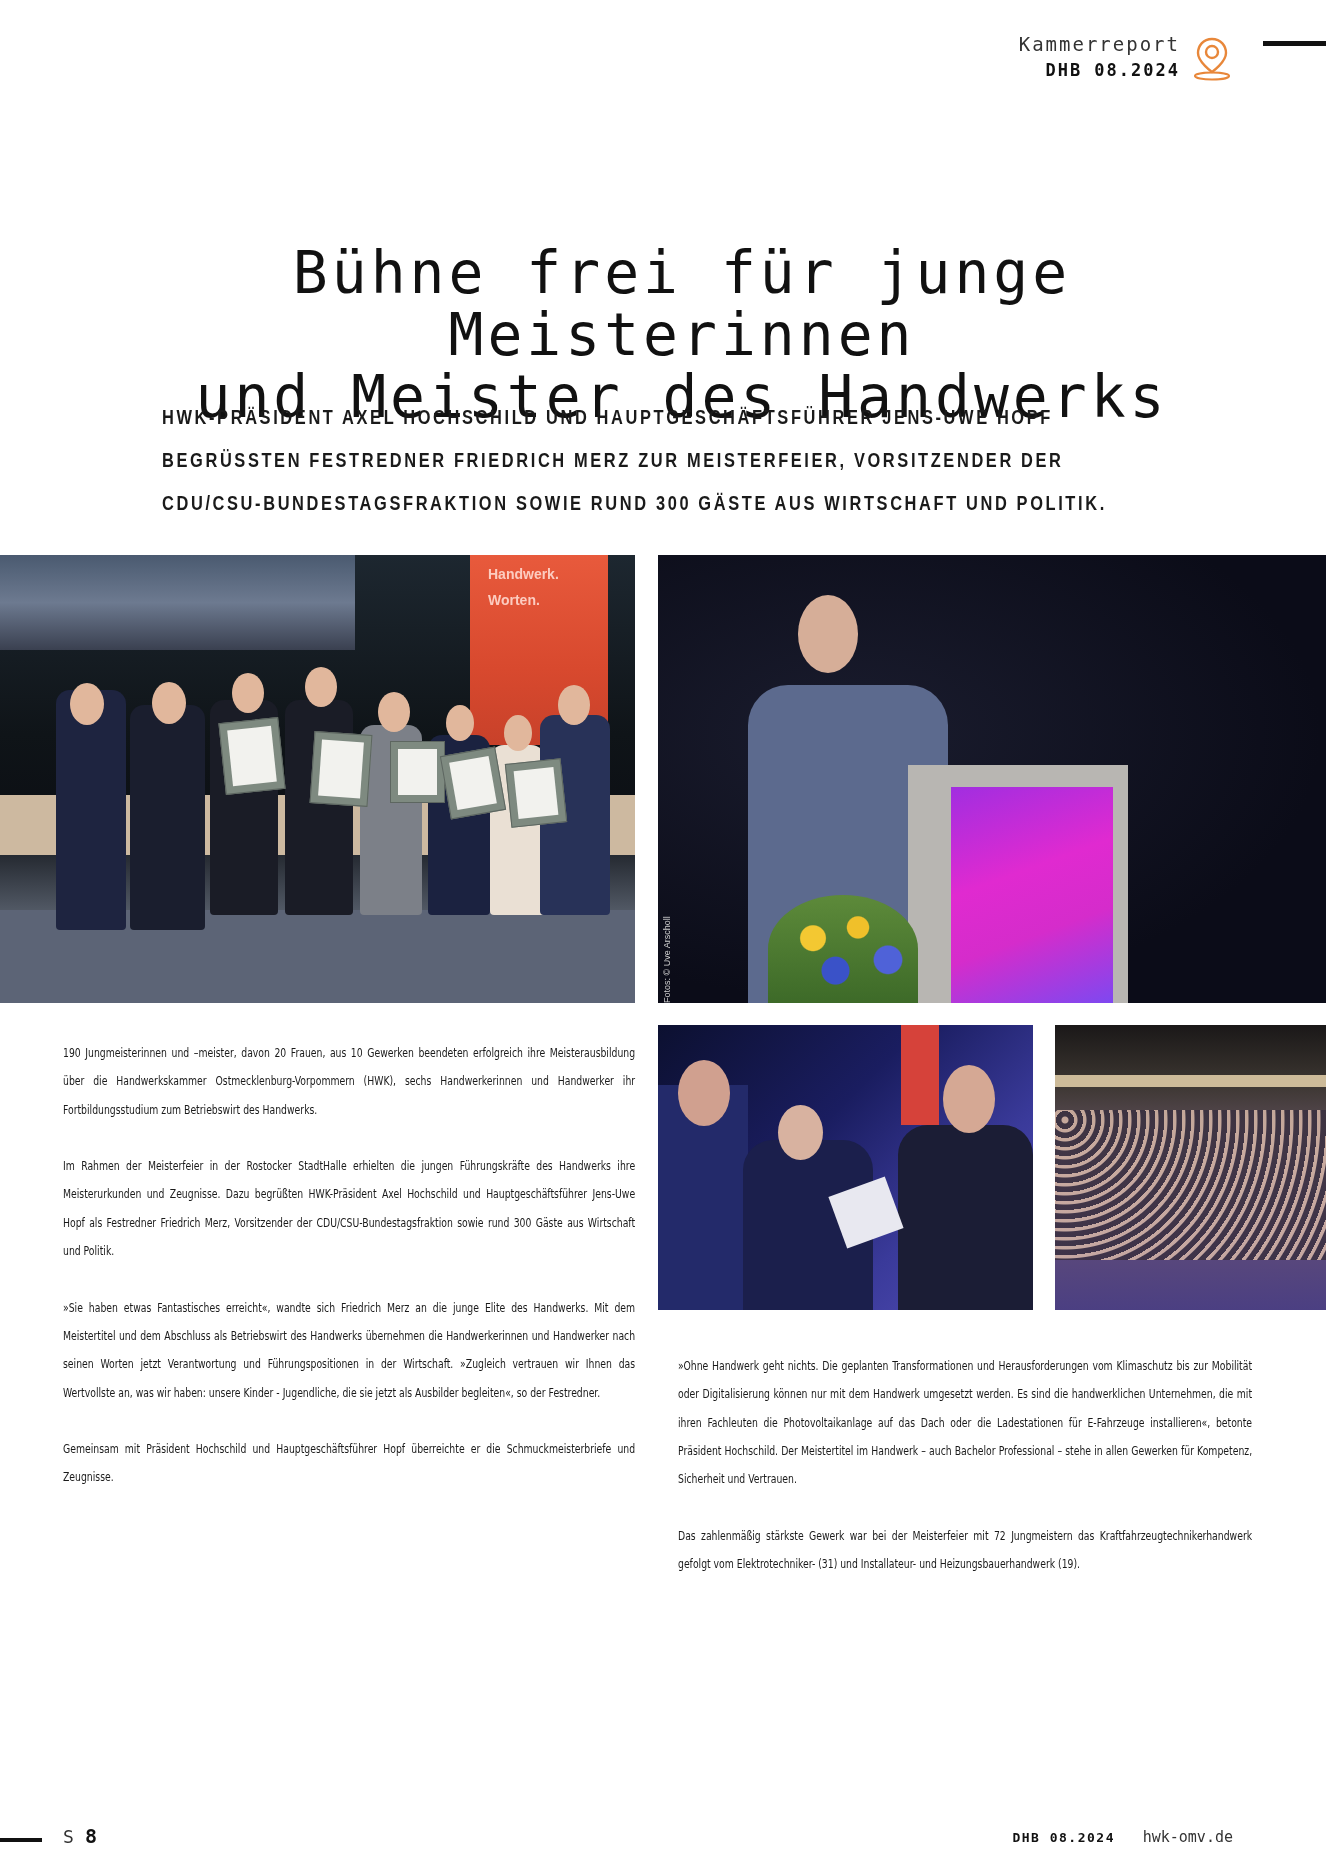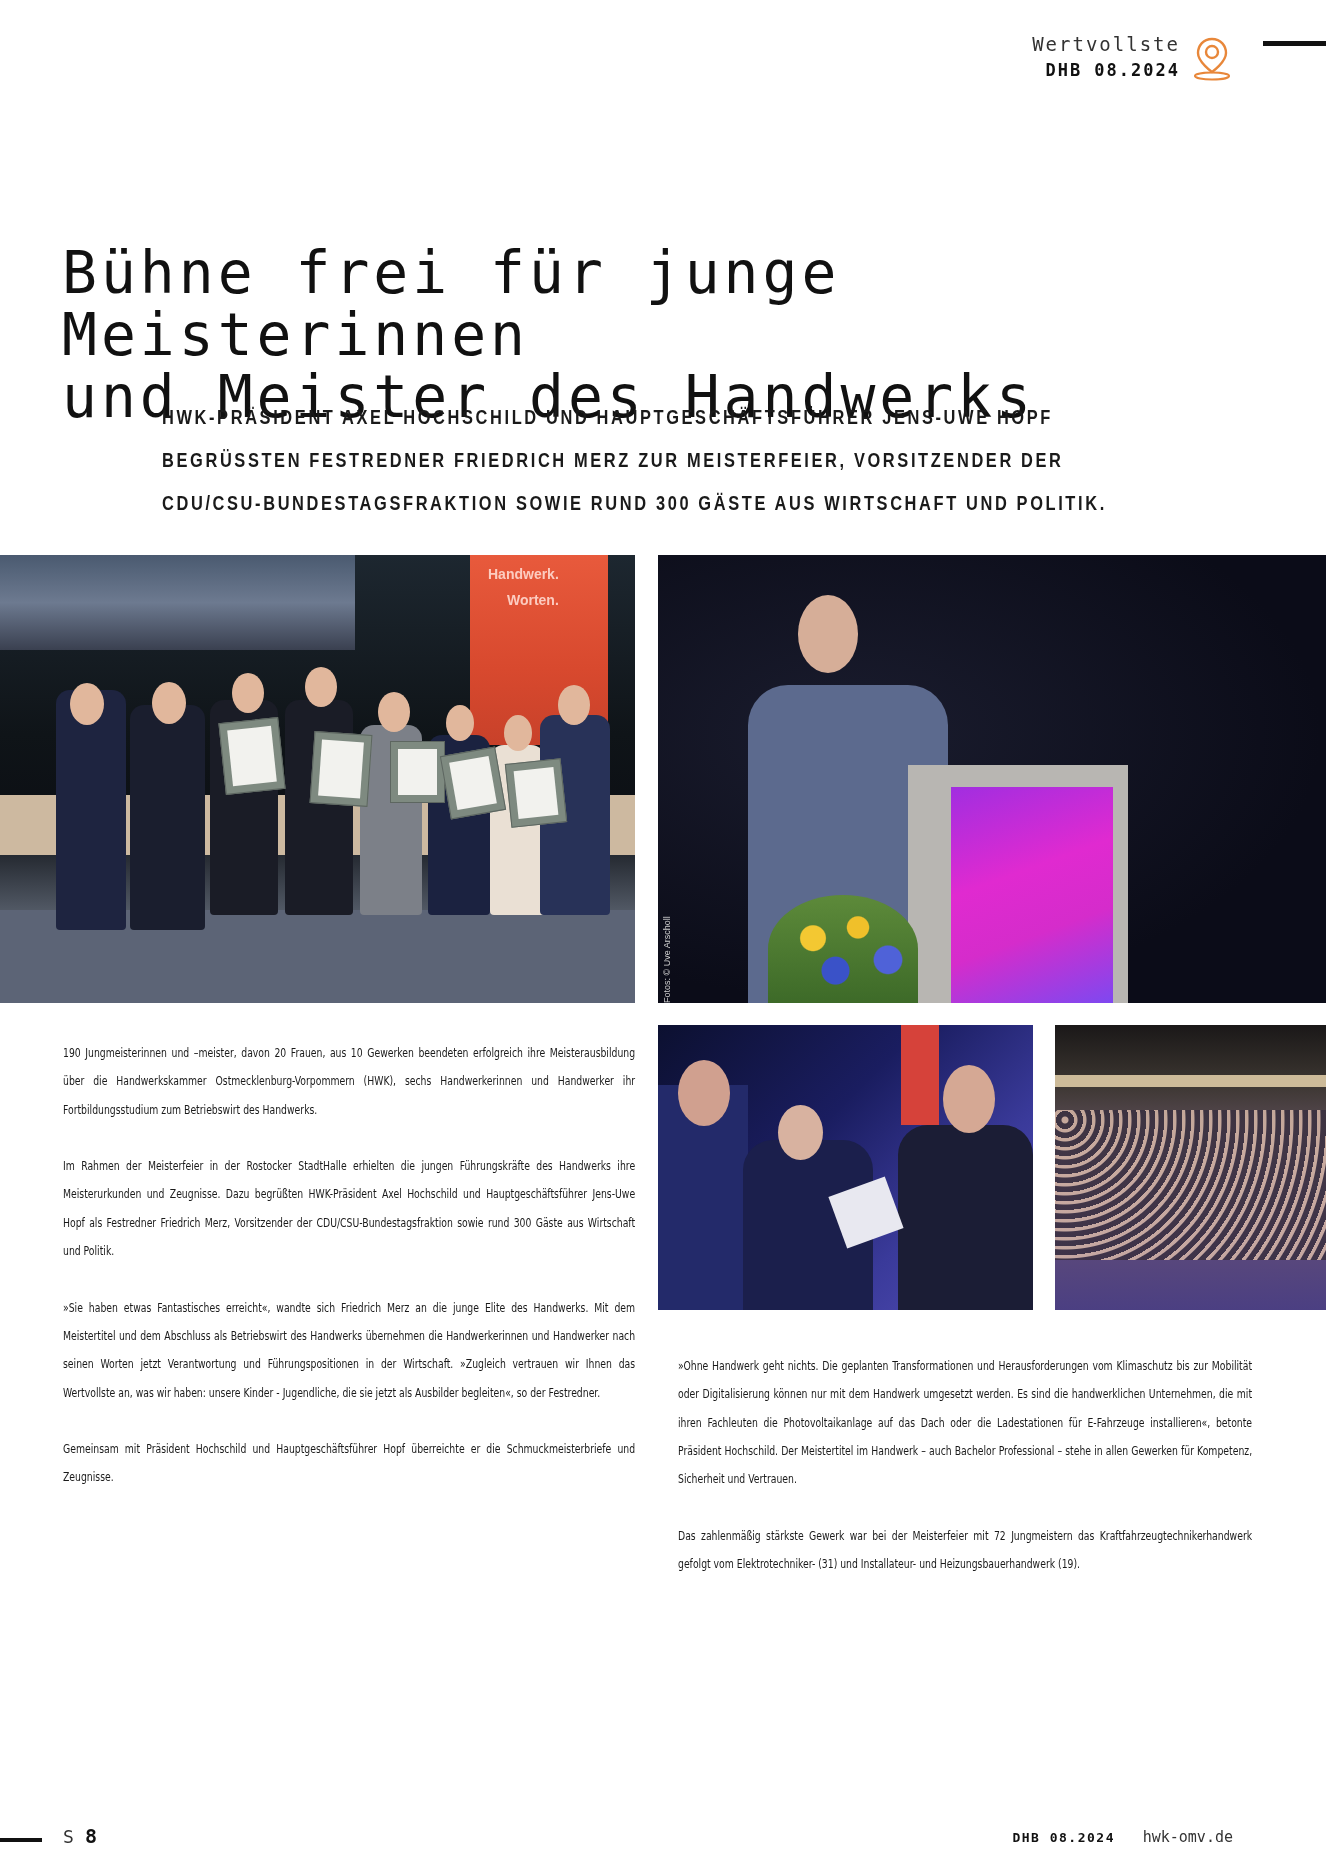--- a/index.html
+++ b/index.html
@@ -15,21 +15,21 @@
       position: absolute; top: 60px; right: 146px;
       font-family: "DejaVu Sans Mono", monospace; font-weight: bold; font-size: 17px; letter-spacing: 2px; color: #111;
     }
     .hdr-pin { position: absolute; top: 36px; left: 1192px; width: 40px; height: 46px; }
     .hdr-rule { position: absolute; top: 41px; left: 1263px; width: 63px; height: 5px; background: #111; }
 
     
     .title {
       position: absolute; top: 242px; left: 62px; width: 1240px;
       font-family: "DejaVu Sans Mono", monospace; font-size: 58px; line-height: 62px; letter-spacing: 4px;
-      color: #111; font-weight: normal;
+      color: #111; font-weight: normal; text-align: center;
     }
     .title span { display: block; }
 
     
     .lead {
       position: absolute; top: 396px; left: 162px; width: 1010px;
       font-family: "Liberation Sans Narrow", "Liberation Sans", sans-serif; font-weight: bold;
       font-size: 20px; line-height: 43px; letter-spacing: 3.2px; color: #1a1a1a;
       transform: scaleX(0.82); transform-origin: left top;
     }
@@ -43,21 +43,21 @@
       background: radial-gradient(ellipse at 30% 40%, #1a1c2e 0%, #0b0c18 70%); }
     .photo-handshake { left: 658px; top: 1025px; width: 375px; height: 285px;
       background: linear-gradient(135deg, #0c1030 0%, #1a1d60 40%, #3a3a9a 70%, #5550b8 100%); }
     .photo-audience { left: 1055px; top: 1025px; width: 271px; height: 285px;
       background: linear-gradient(180deg, #1a1818 0%, #3b3530 20%, #6a5868 45%, #5d4a7a 75%, #4b3f82 100%); }
 
     
     .screen { position: absolute; left: 0; top: 0; width: 355px; height: 95px;
       background: linear-gradient(180deg, #4a5a70 0%, #6d7a90 50%, #3a4050 100%); }
     .banner { position: absolute; left: 470px; top: 0; width: 138px; height: 190px;
-      background: linear-gradient(180deg, #e85a3c 0%, #d8492e 60%, #c8412a 100%); text-align: right; }
+      background: linear-gradient(180deg, #e85a3c 0%, #d8492e 60%, #c8412a 100%); }
     .banner-text { position: absolute; left: 18px; top: 6px; color: #ffd9cf; font-family: "Liberation Sans", sans-serif;
       font-weight: bold; font-size: 14px; line-height: 26px; opacity: 0.9; }
     .stage-table { position: absolute; left: 0; top: 240px; width: 635px; height: 60px; background: #cdb9a0; }
     .stage-floor { position: absolute; left: 0; top: 355px; width: 635px; height: 93px; background: #5c6476; }
     .person { position: absolute; border-radius: 14px 14px 4px 4px; }
     .head { position: absolute; border-radius: 50%; background: #e1b79c; }
     .cert { position: absolute; background: #7e8a80; border: 1px solid #5d6660; }
     .cert::after { content: ""; position: absolute; left: 7px; top: 7px; right: 7px; bottom: 7px; background: #f2f2ee; }
 
     
@@ -103,21 +103,21 @@
     
     .ftr-rule { position: absolute; top: 1838px; left: 0; width: 42px; height: 4px; background: #111; }
     .ftr-s { position: absolute; top: 1826px; left: 63px; font-family: "DejaVu Sans Mono", monospace; font-size: 18px; color: #333; }
     .ftr-num { position: absolute; top: 1824px; left: 85px; font-family: "DejaVu Sans Mono", monospace; font-weight: bold; font-size: 20px; color: #111; }
     .ftr-issue { position: absolute; top: 1830px; right: 211px; font-family: "DejaVu Sans Mono", monospace; font-weight: bold; font-size: 13px; letter-spacing: 1.5px; color: #111; }
     .ftr-url { position: absolute; top: 1828px; right: 93px; font-family: "DejaVu Sans Mono", monospace; font-size: 15px; color: #333; text-align: center; }
   </style>
 </head>
 <body>
 
-<div class="hdr-kicker">Wertvollste</div>
+<div class="hdr-kicker">Kammerreport</div>
 <div class="hdr-issue">DHB 08.2024</div>
 <svg class="hdr-pin" viewBox="0 0 40 46">
   <path d="M20 3 C11 3 6 10 6 17 C6 26 20 36 20 36 C20 36 34 26 34 17 C34 10 29 3 20 3 Z" fill="none" stroke="#e8873a" stroke-width="2.4"></path>
   <circle cx="20" cy="16" r="6" fill="none" stroke="#e8873a" stroke-width="2.4"></circle>
   <ellipse cx="20" cy="40" rx="17" ry="3.5" fill="none" stroke="#e8873a" stroke-width="2.2"></ellipse>
 </svg>
 <div class="hdr-rule"></div>
 
 <h1 class="title">
   <span>Bühne frei für junge Meisterinnen</span>

